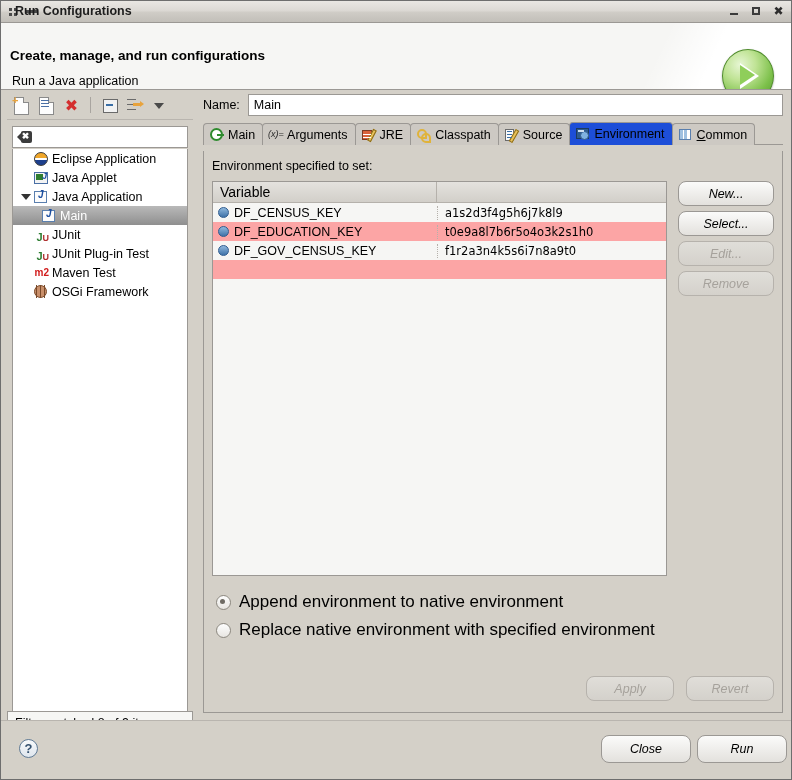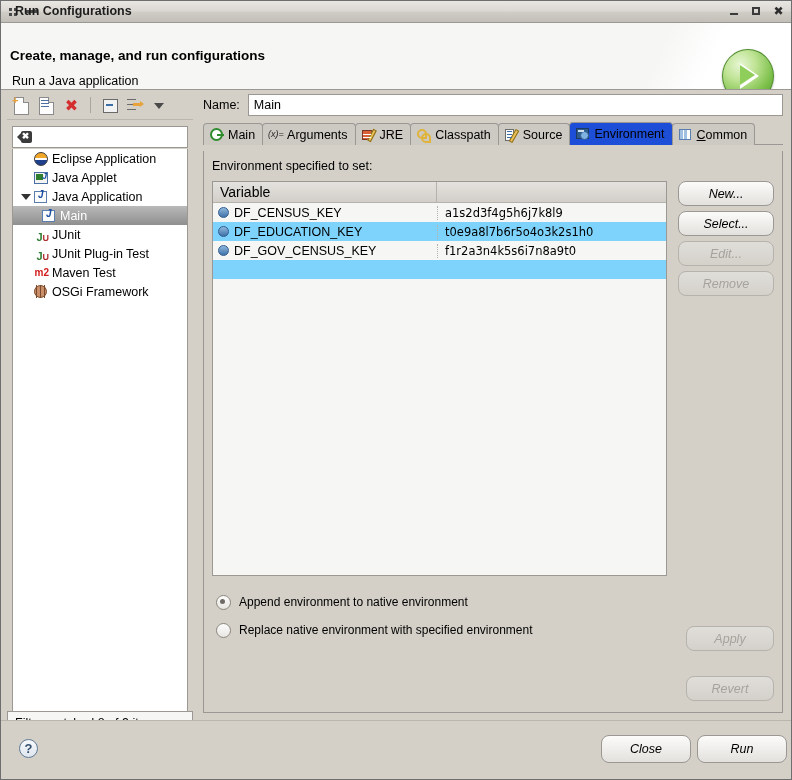--- a/index.html
+++ b/index.html
@@ -156,40 +156,40 @@
   .tp-label{margin:8px 0 4px 8px;font-size:12.5px;}
 
   .tablewrap{position:absolute;left:8px;top:30px;right:115px;height:395px;
     border:1px solid #9b9894;background:#f6f6f4;box-sizing:border-box;overflow:hidden;}
   .thead{display:flex;height:20px;background:linear-gradient(to bottom,#e4e2de,#d2cfc9);
     border-bottom:1px solid #b5b1ab;}
   .th{display:flex;align-items:center;padding-left:7px;font-size:14px;box-sizing:border-box;}
   .th.c1{width:224px;border-right:1px solid #b5b1ab;}
   .th.c2{flex:1;}
   .trowd{display:flex;height:19px;align-items:center;font-size:12.5px;}
-  .trowd.alt{background:#7dd3fc;}
+  .trowd.alt{background:#fca5a5;}
   .td1{width:224px;display:flex;align-items:center;padding-left:5px;box-sizing:border-box;}
   .td2{flex:1;padding-left:7px;border-left:1px dotted #b5b1ab;box-sizing:border-box;
     font-family:"DejaVu Sans",sans-serif;font-size:11.5px;}
   .varic{width:11px;height:11px;border-radius:50%;margin-right:5px;flex:0 0 11px;
     background:linear-gradient(to bottom,#8fb8dd,#3f72a8);border:1px solid #2f5c8f;box-sizing:border-box;}
 
   .sidebtns{position:absolute;right:8px;top:30px;width:96px;}
   .btn{width:96px;height:25px;margin-bottom:5px;font-size:12.5px;text-align:center;line-height:24px;
     border:1px solid #9b9894;border-radius:8px;box-sizing:border-box;
     background:linear-gradient(to bottom,#fbfbfa,#e3e1dd);color:#000;cursor:default;font-style:italic;}
   .btn.disabled{color:#a6a29c;background:linear-gradient(to bottom,#e0ded9,#d4d1cb);border-color:#b6b2ac;}
 
   .radios{position:absolute;left:12px;top:440px;}
-  .radio{display:flex;align-items:center;height:22px;margin-bottom:6px;font-size:12px;}
+  .radio{display:flex;align-items:center;height:22px;margin-bottom:6px;font-size:17px;}
   .rdot{width:13px;height:13px;border-radius:50%;border:1px solid #8c8880;margin-right:8px;
     background:linear-gradient(to bottom,#fdfdfd,#e8e6e2);position:relative;flex:0 0 13px;}
   .rdot.on::after{content:"";position:absolute;left:3px;top:3px;width:5px;height:5px;border-radius:50%;background:#6f6b64;}
 
-  .applyrow{position:absolute;right:8px;bottom:6px;display:flex;gap:20px;flex-direction:column;}
+  .applyrow{position:absolute;right:8px;bottom:6px;display:flex;gap:12px;}
   .btn-w{width:88px;}
 
   
   .bottombar{position:absolute;left:0;right:0;bottom:0;height:58px;background:#d4d0c8;
     border-top:1px solid #b9b5af;}
   .help-ic{position:absolute;left:18px;top:18px;width:19px;height:19px;border-radius:50%;
     border:1px solid #5f7a96;box-sizing:border-box;background:linear-gradient(to bottom,#f7f9fb,#dfe6ee);
     color:#33506e;font-size:13px;line-height:17px;text-align:center;font-weight:bold;}
   .bottom-btns{position:absolute;right:4px;top:14px;display:flex;gap:6px;}
   .btn-lg{width:90px;height:28px;line-height:27px;}

